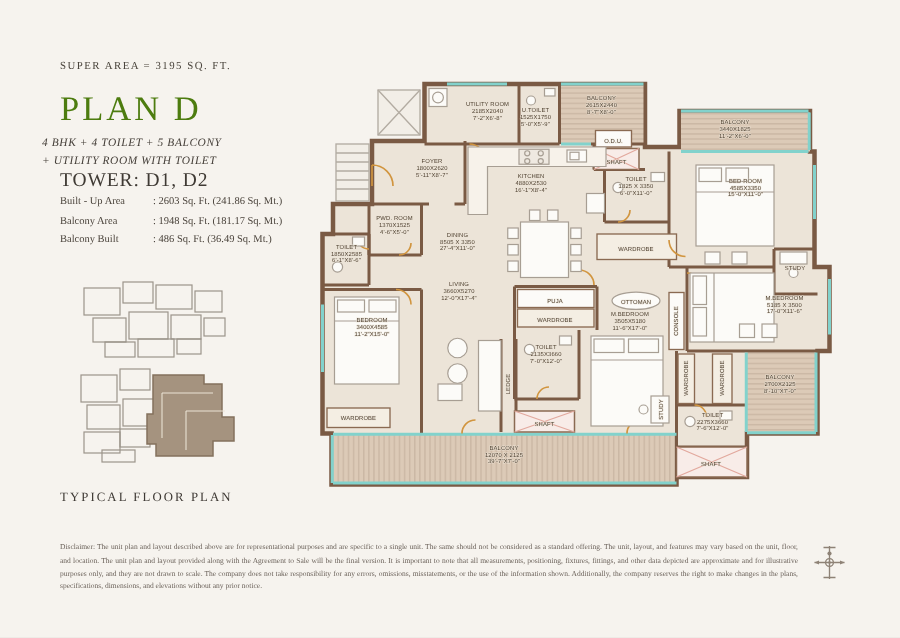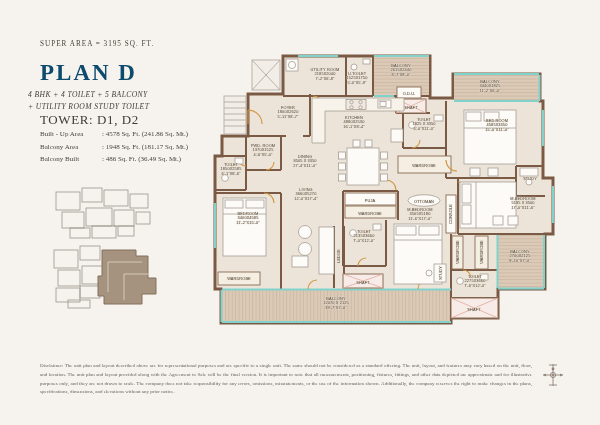--- a/index.html
+++ b/index.html
@@ -1,20 +1,20 @@
 <!DOCTYPE html>
 <html><head>
 <meta charset="utf-8">
 <style>
   html,body{margin:0;padding:0;background:#e8e6e0;}
   .page{position:relative;width:600px;height:425px;background:#f6f3ee;overflow:hidden;
         font-family:"Liberation Serif",serif;color:#443e38;}
   .abs{position:absolute;}
   .super-area{left:40px;top:40px;font-size:7.2px;letter-spacing:1px;color:#4a443c;}
-  .plan-title{left:40px;top:60px;font-size:23px;letter-spacing:2px;color:#0c4a6e;font-weight:700;margin:0;}
+  .plan-title{left:40px;top:60px;font-size:23px;letter-spacing:2px;color:#4d7c0f;font-weight:400;margin:0;}
   .subtitle{left:28px;top:89px;font-size:7.6px;font-style:italic;letter-spacing:.4px;line-height:1.6;color:#46403a;}
   .tower{left:40px;top:112px;font-size:13px;letter-spacing:.6px;color:#3f3a34;}
   .areas{left:40px;top:130px;font-size:7px;color:#4b443c;}
   .area-row{display:flex;margin-bottom:4.5px;}
   .area-row .lbl{width:62px;}
   .keyplan{left:46px;top:184px;width:122px;height:136px;}
   .caption{left:40px;top:326px;font-size:8.5px;letter-spacing:1.4px;color:#3e3934;}
   .planwrap{left:208px;top:48px;width:380px;height:286px;}
   .disclaimer{left:40px;top:357px;width:492px;font-size:5px;line-height:1.75;
               text-align:justify;color:#6a6159;}
@@ -25,28 +25,28 @@
 </style>
 </head>
 <body>
 
 <div class="page">
 
   <div class="abs super-area">SUPER AREA = 3195 SQ. FT.</div>
   <h1 class="abs plan-title">PLAN D</h1>
   <div class="abs subtitle">
     <div>4 BHK + 4 TOILET + 5 BALCONY</div>
-    <div>+ UTILITY ROOM STUDY TOILET</div>
+    <div>+ UTILITY ROOM WITH TOILET</div>
   </div>
   <div class="abs tower">TOWER: D1, D2</div>
 
   <div class="abs areas">
     <div class="area-row">
       <span class="lbl">Built - Up Area</span>
-      <span>: 4578 Sq. Ft. (241.86 Sq. Mt.)</span>
+      <span>: 2603 Sq. Ft. (241.86 Sq. Mt.)</span>
     </div>
     <div class="area-row">
       <span class="lbl">Balcony Area</span>
       <span>: 1948 Sq. Ft. (181.17 Sq. Mt.)</span>
     </div>
     <div class="area-row">
       <span class="lbl">Balcony Built</span>
       <span>: 486 Sq. Ft. (36.49 Sq. Mt.)</span>
     </div>
   </div>
@@ -74,20 +74,21 @@
         <rect x="22" y="116" width="22" height="8"></rect>
       </g>
       <g>
         <path d="M56,66 H90 V72 H102 V94 H110 V110 H96 V120 H58 V112 H52 V92 H56 Z" fill="#a5937f" stroke="#84715d" stroke-width="1"></path>
         <g stroke="#ece4d6" stroke-width="0.7" fill="none">
           <path d="M62,78 H96 M62,78 V108 M78,90 H104 M78,90 V116"></path>
         </g>
       </g>
     </svg>
   </div>
+  <div class="abs caption">TYPICAL FLOOR PLAN</div>
 
   <div class="abs planwrap">
     <svg id="plan-svg" viewBox="0 0 380 286" width="380" height="286">
       <defs>
         <pattern id="deckH" width="4" height="3.4" patternUnits="userSpaceOnUse">
           <rect width="4" height="3.4" fill="#dccab7"></rect>
           <line x1="0" y1="0.5" x2="4" y2="0.5" stroke="#c8b5a1" stroke-width="0.8"></line>
         </pattern>
         <pattern id="deckV" width="3.4" height="4" patternUnits="userSpaceOnUse">
           <rect width="3.4" height="4" fill="#dccab7"></rect>

